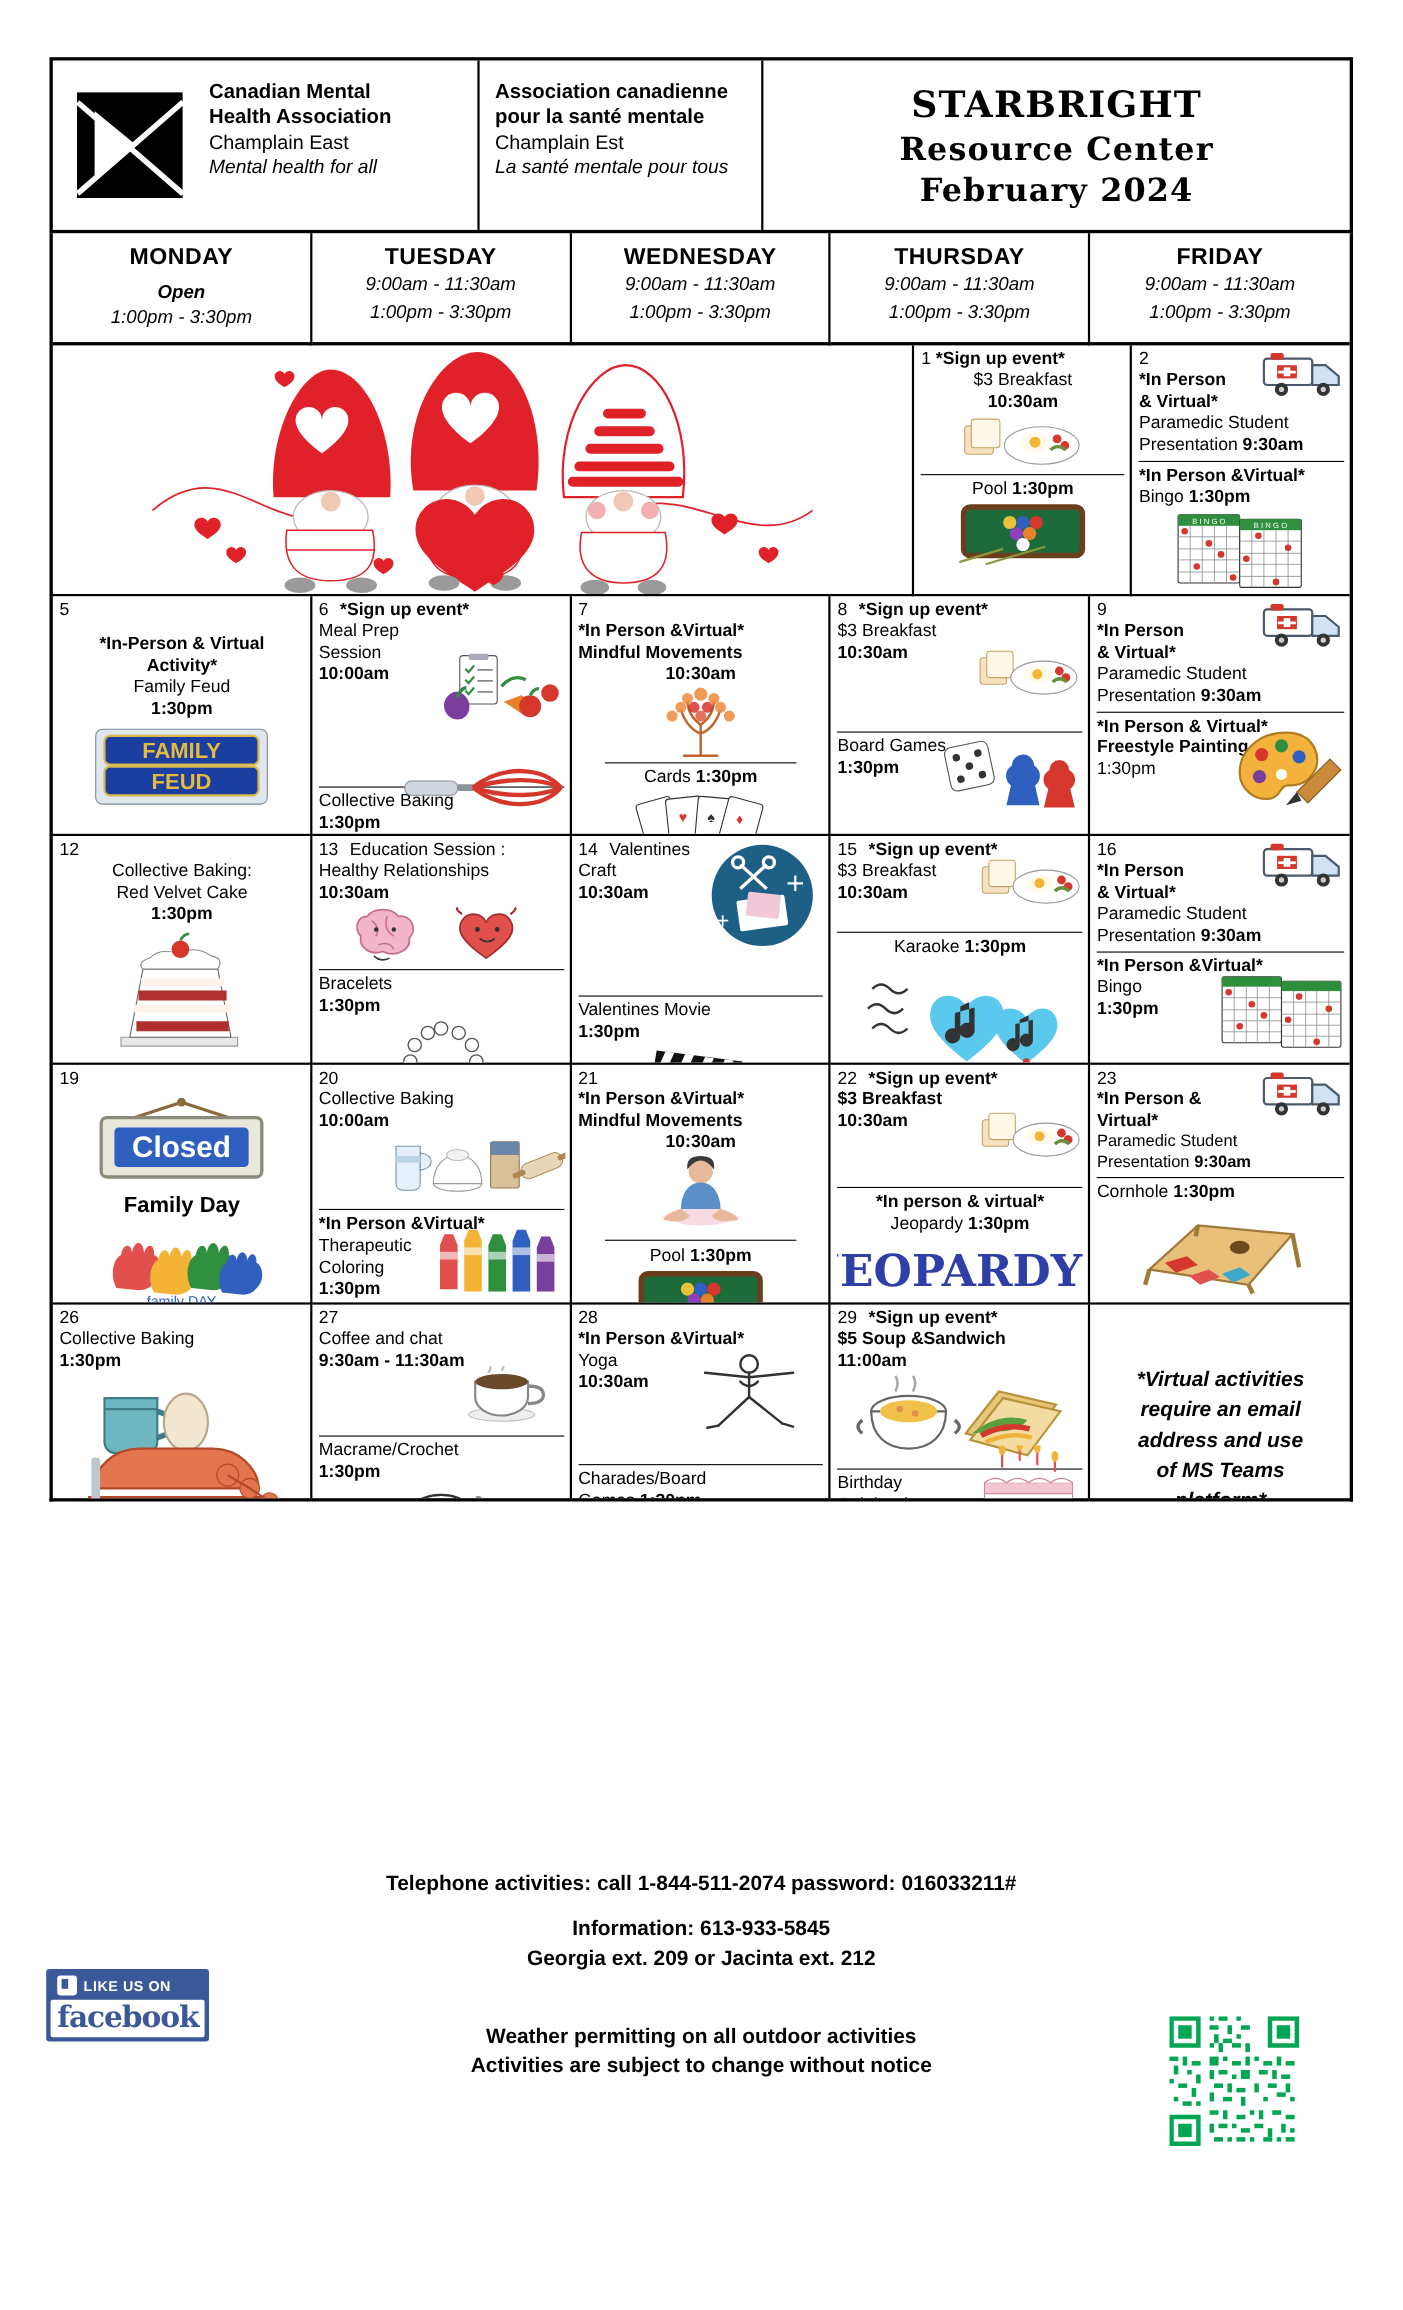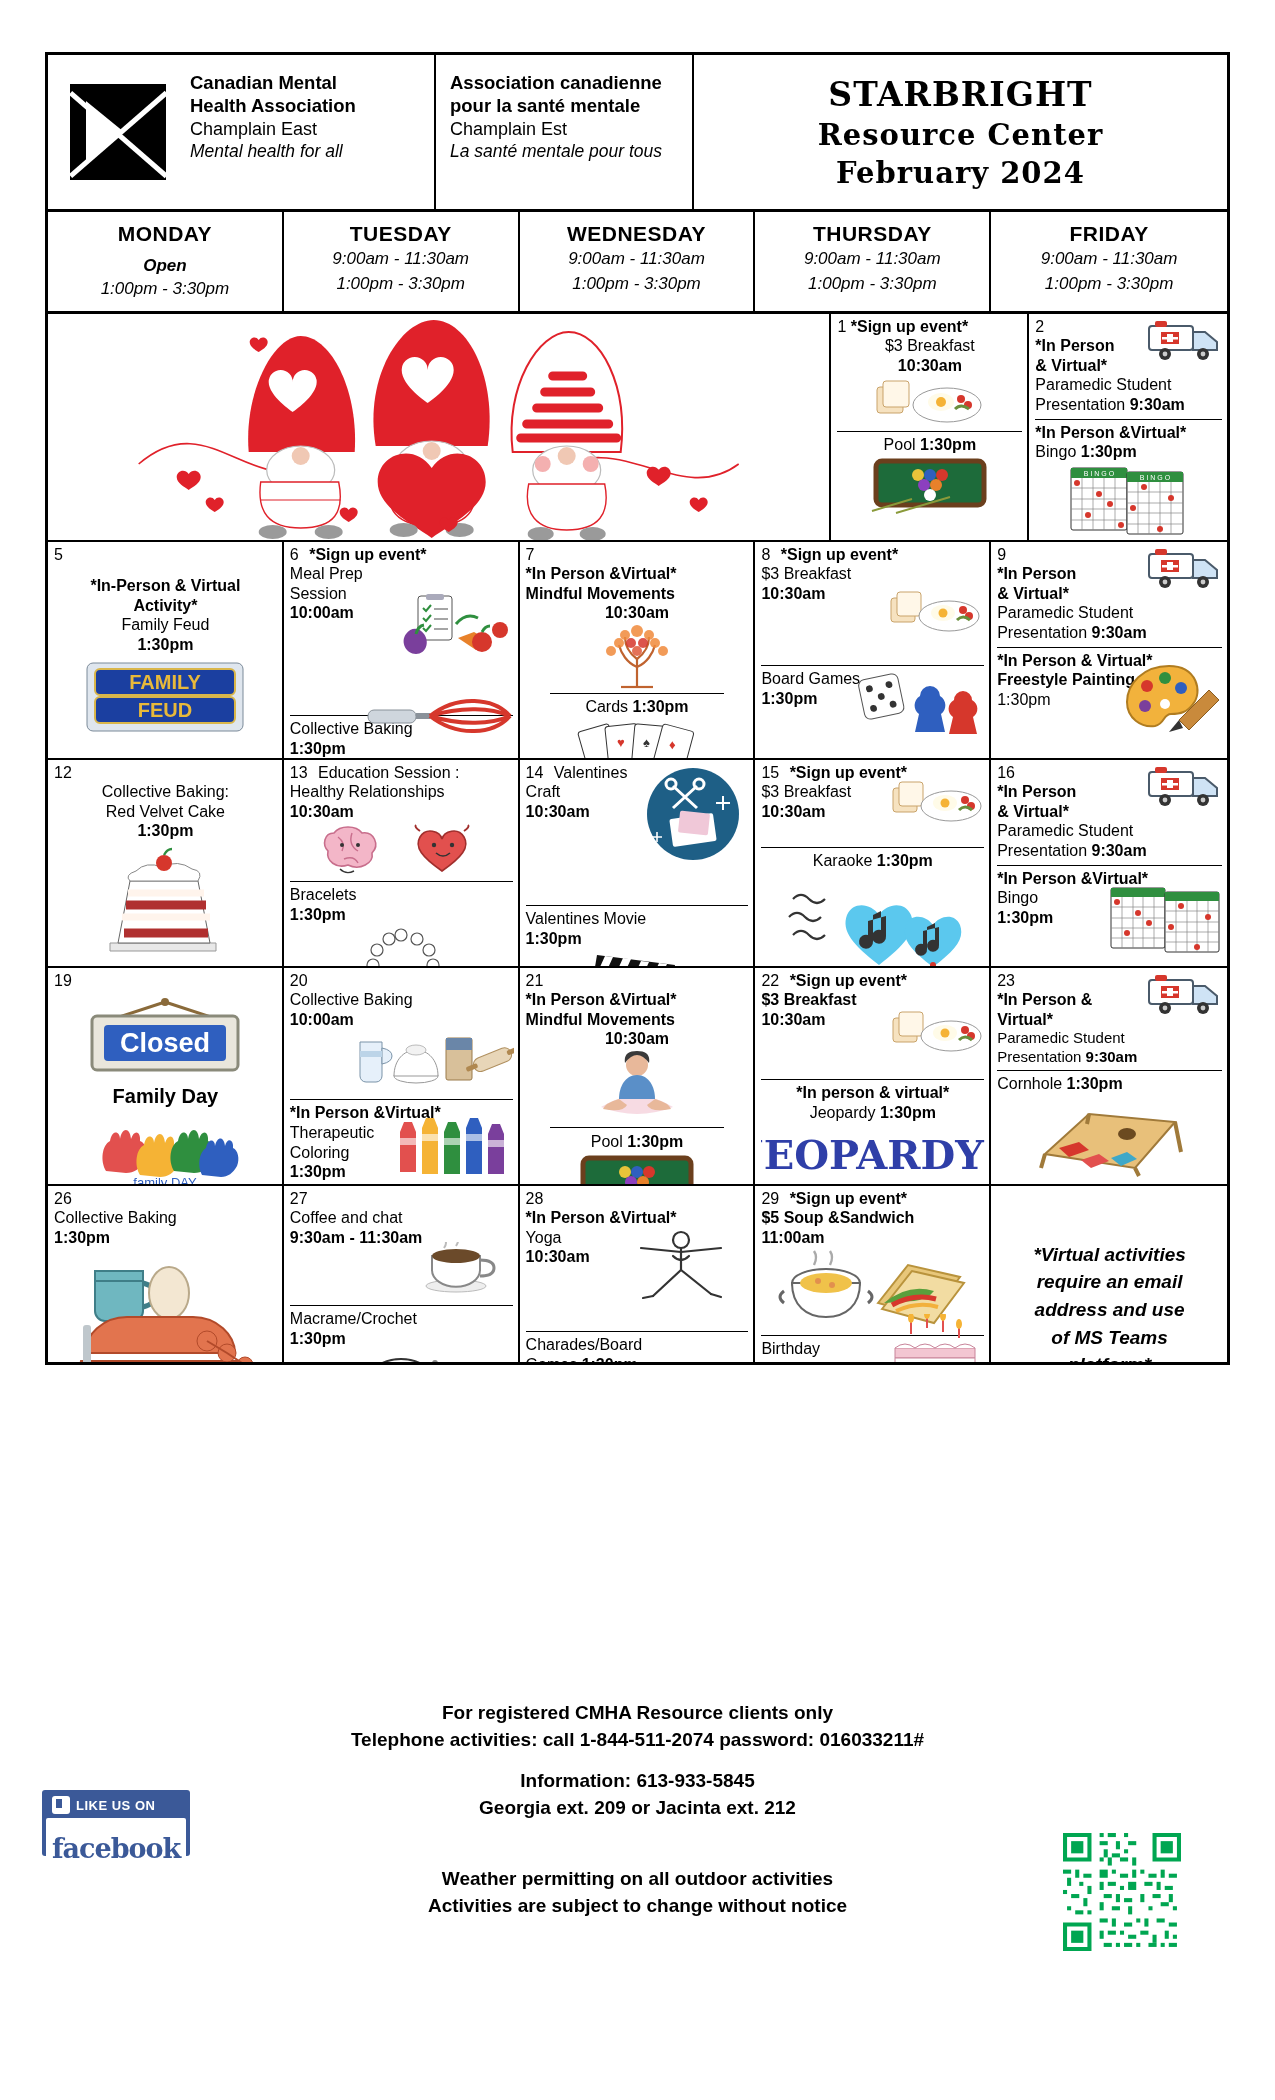--- a/index.html
+++ b/index.html
@@ -234,21 +234,21 @@
     position:absolute; left:4px; top:3px;
     width:6px;height:9px;background:#3b5998;
   }
   .fb-word {
     background: #fff;
     color: #3b5998;
     font-size: 27px;
     font-family: "DejaVu Serif", serif;
     font-weight: bold;
     margin: 4px 4px 0 4px;
-    padding: 15px 6px 2px 6px;
+    padding: 1px 6px 2px 6px;
     border-radius: 2px;
     letter-spacing: -1px;
   }
 
   .qr {
     position: absolute;
     left: 1063px;
     top: 1833px;
     width: 118px;
     height: 118px;
@@ -1131,21 +1131,20 @@
             <div>of MS Teams</div>
             <div>platform*</div>
           </div>
         </div>
       </div>
 
     </div>
   </div>
 
   <div class="footer">
-    <div class="f-line">For registered CMHA Resource clients only</div>
     <div class="f-line">Telephone activities: call 1-844-511-2074 password: 016033211#</div>
     <div class="f-block2">
       <div class="f-line">Information: 613-933-5845</div>
       <div class="f-line">Georgia ext. 209 or Jacinta ext. 212</div>
     </div>
     <div class="f-block3">
       <div class="f-line">Weather permitting on all outdoor activities</div>
       <div class="f-line">Activities are subject to change without notice</div>
     </div>
   </div>

